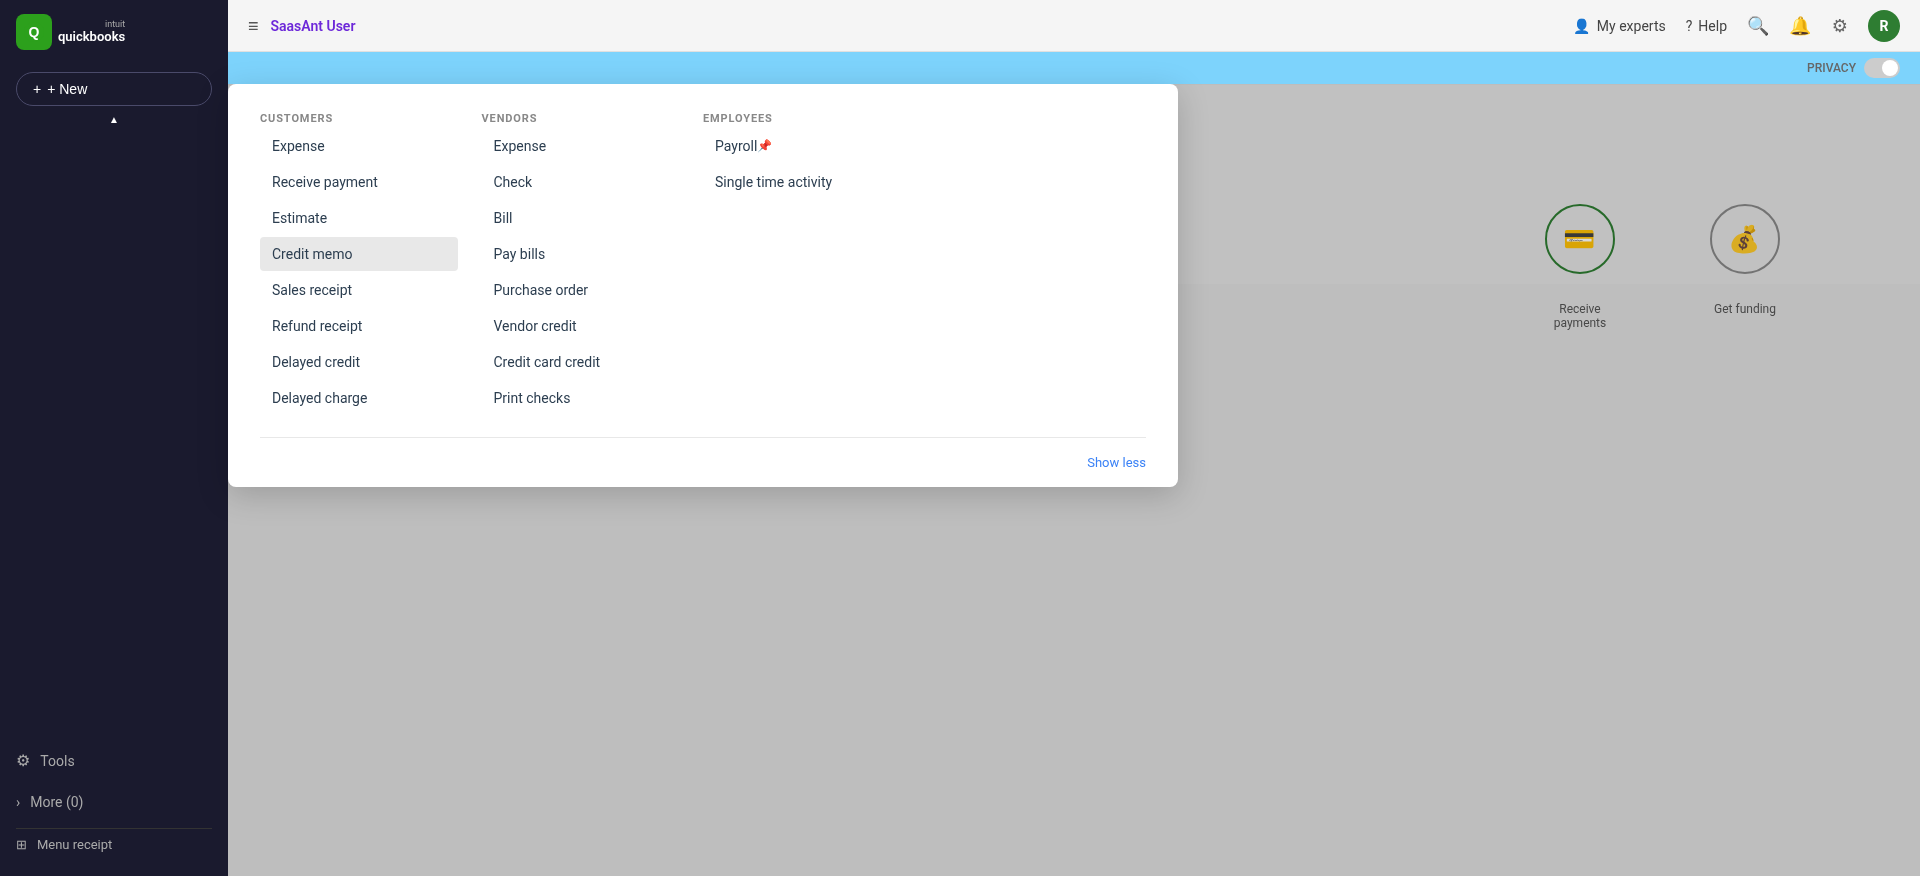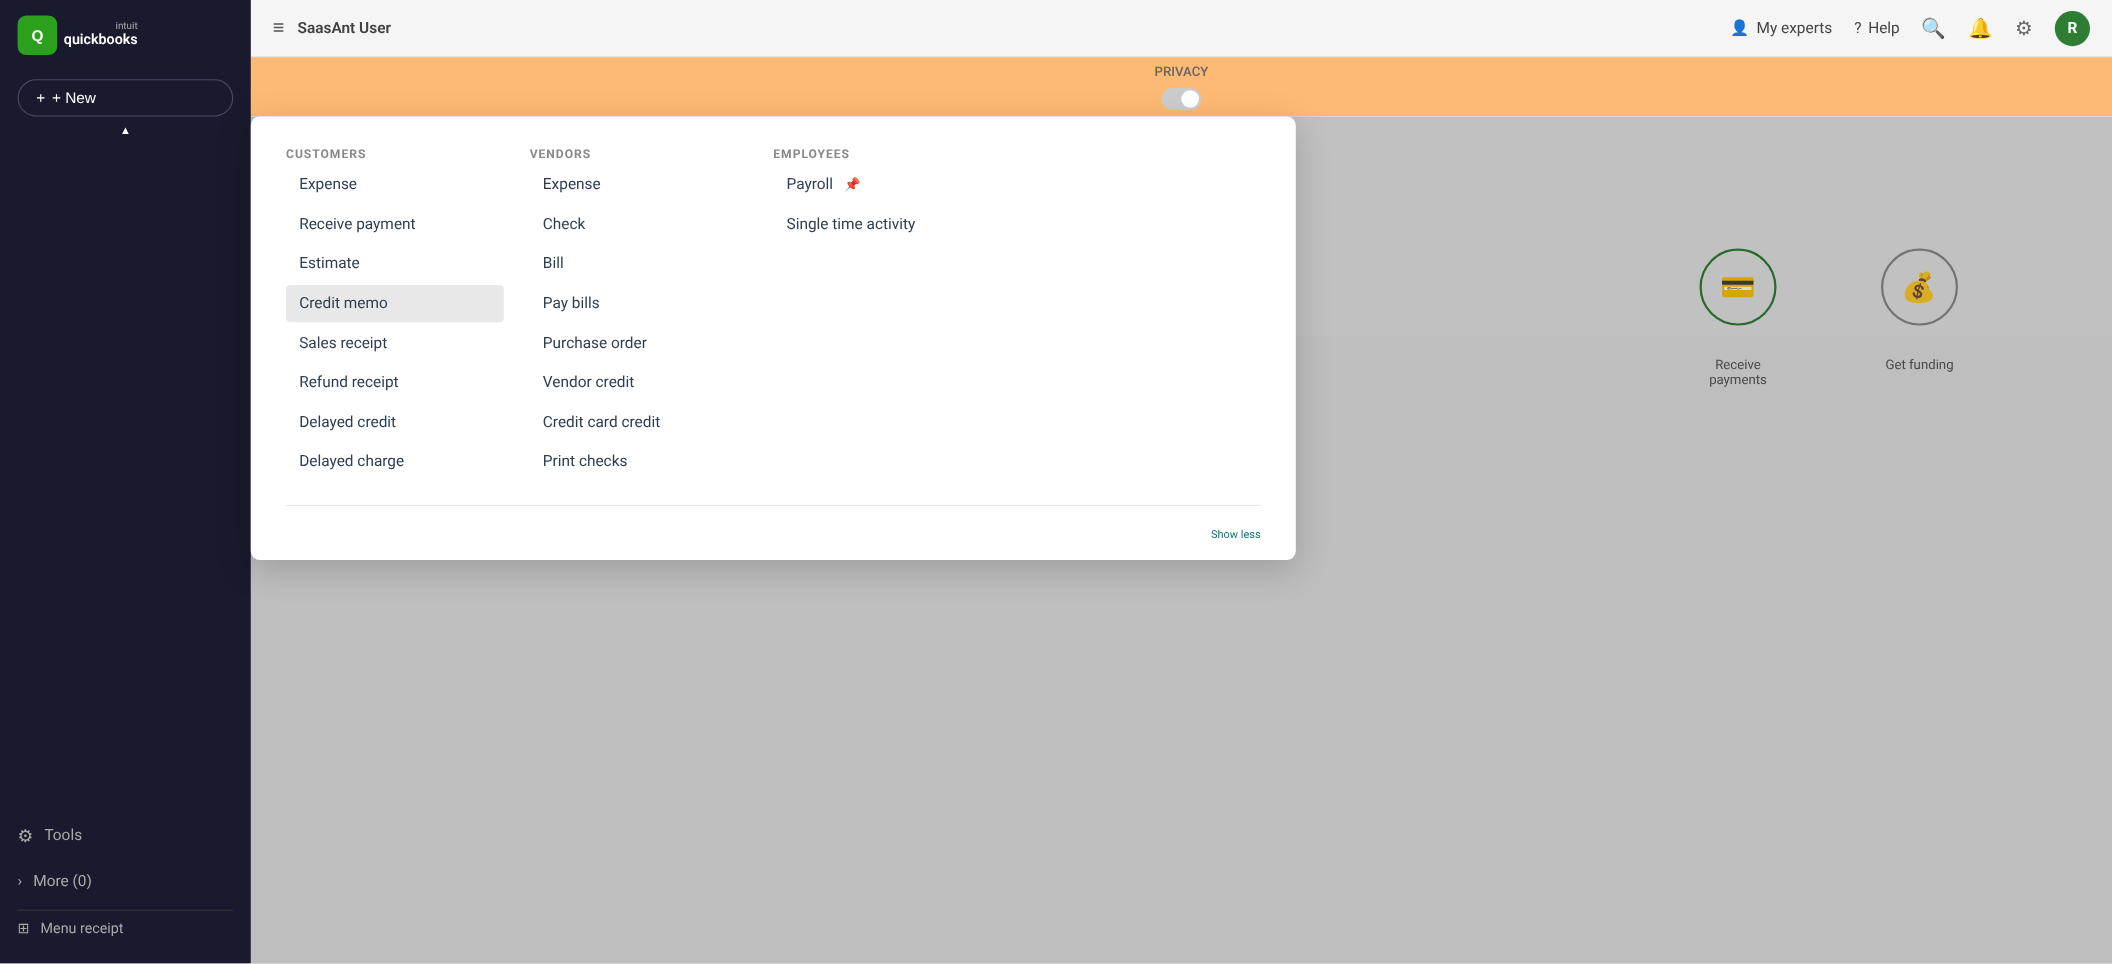--- a/index.html
+++ b/index.html
@@ -138,21 +138,21 @@
 
     .topbar-menu-icon {
       font-size: 18px;
       color: #555;
       cursor: pointer;
     }
 
     .topbar-user {
       font-size: 14px;
       font-weight: 600;
-      color: #404040;
+      color: #6d28d9;
       flex: 1;
     }
 
     .topbar-actions {
       display: flex;
       align-items: center;
       gap: 20px;
     }
 
     .topbar-action-item {
@@ -183,23 +183,22 @@
       font-size: 14px;
       cursor: pointer;
     }
 
     
     .privacy-bar {
       display: flex;
       align-items: center;
       justify-content: flex-end;
       padding: 6px 20px;
-      background: #fdba74;
+      background: #7dd3fc;
       gap: 8px;
-      flex-direction: column;
     }
 
     .privacy-label {
       font-size: 12px;
       color: #666;
       font-weight: 500;
     }
 
     .toggle {
       width: 36px;
@@ -291,42 +290,42 @@
     }
 
     .menu-item.active {
       background: #e8e8e8;
       font-weight: 400;
     }
 
     .menu-item-with-icon {
       display: flex;
       align-items: center;
-      gap: 10px;
+      gap: 0;
     }
 
     .pin-icon {
       font-size: 12px;
       color: #888;
     }
 
     .divider {
       height: 1px;
       background: #e8e8e8;
       margin: 20px 0 0;
     }
 
     .show-less-row {
       text-align: right;
       padding: 14px 0 16px;
     }
 
     .show-less-link {
-      color: #0f766e;
-      font-size: 10px;
+      color: #3b82f6;
+      font-size: 13px;
       cursor: pointer;
       text-decoration: none;
       margin-top: 48px;
     }
 
     .money-out-section {
       bottom: 0;
       left: 0;
       right: 0;
       height: 200px;

